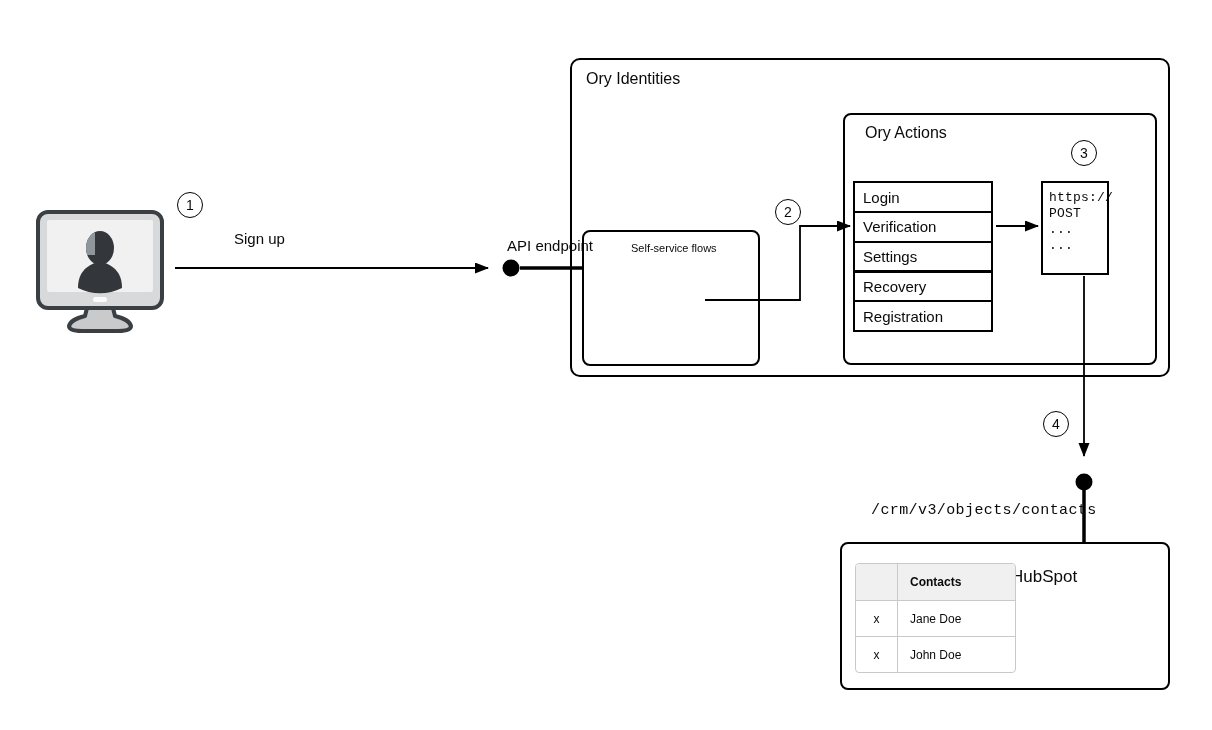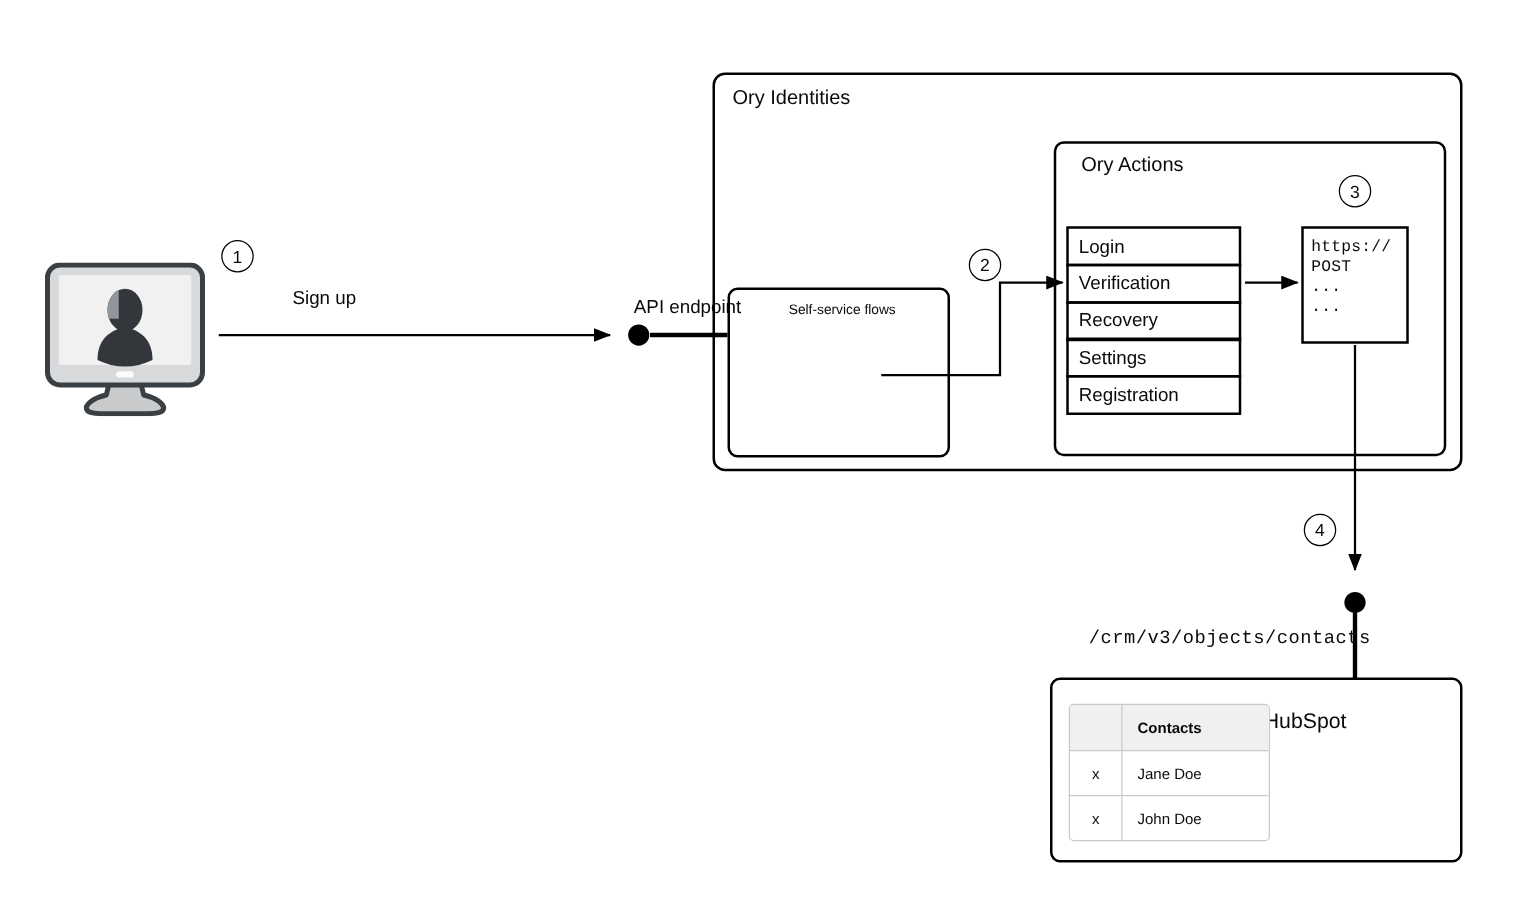--- a/index.html
+++ b/index.html
@@ -18,21 +18,21 @@
   }
   .label{position:absolute;font-size:15px;white-space:nowrap;margin-left:28px;}
   .mono{font-family:"Liberation Mono", monospace;}
   .flows-list{position:absolute;left:853px;top:181px;width:140px;}
   .flow-row{
     box-sizing:border-box;border:2.2px solid #000;height:32px;margin-top:-2.2px;
     display:flex;align-items:center;padding-left:8px;font-size:15px;background:transparent;
   }
   .flow-row:first-child{margin-top:0;}
   .code-box{
-    position:absolute;left:1041px;top:181px;width:86px;height:94px;box-sizing:border-box;
+    position:absolute;left:1041px;top:181px;width:68px;height:94px;box-sizing:border-box;
     border:2.5px solid #000;padding:7px 0 0 6px;
     font-family:"Liberation Mono", monospace;font-size:13px;line-height:16px;letter-spacing:0.2px;
   }
   .contacts-table{
     position:absolute;left:855px;top:563px;width:161px;box-sizing:border-box;
     border:1px solid #c9c9c9;border-radius:4px;overflow:hidden;background:#ffffff;
   }
   .ct-row{display:flex;height:35px;border-top:1px solid #c9c9c9;font-size:12px;align-items:stretch;}
   .ct-row.header{height:36px;border-top:none;background:#f0f0f1;font-weight:bold;}
   .ct-c1{width:42px;border-right:1px solid #c9c9c9;display:flex;align-items:center;justify-content:center;box-sizing:border-box;}
@@ -100,22 +100,22 @@
 
   <div class="box" style="left:582px;top:230px;width:178px;height:136px;border-radius:8px;"></div>
   <div class="box-title abs" style="left:595px;top:242px;font-size:11px;margin-left:36px;">Self-service flows</div>
 
   <div class="box" style="left:843px;top:113px;width:314px;height:252px;border-radius:8px;"></div>
   <div class="box-title abs" style="left:865px;top:124px;">Ory Actions</div>
 
   <div class="flows-list">
     <div class="flow-row">Login</div>
     <div class="flow-row">Verification</div>
+    <div class="flow-row">Settings</div>
     <div class="flow-row">Recovery</div>
-    <div class="flow-row">Settings</div>
     <div class="flow-row">Registration</div>
   </div>
 
   <div class="code-box">
     <div>https://</div>
     <div>POST</div>
     <div>...</div>
     <div>...</div>
   </div>
 

